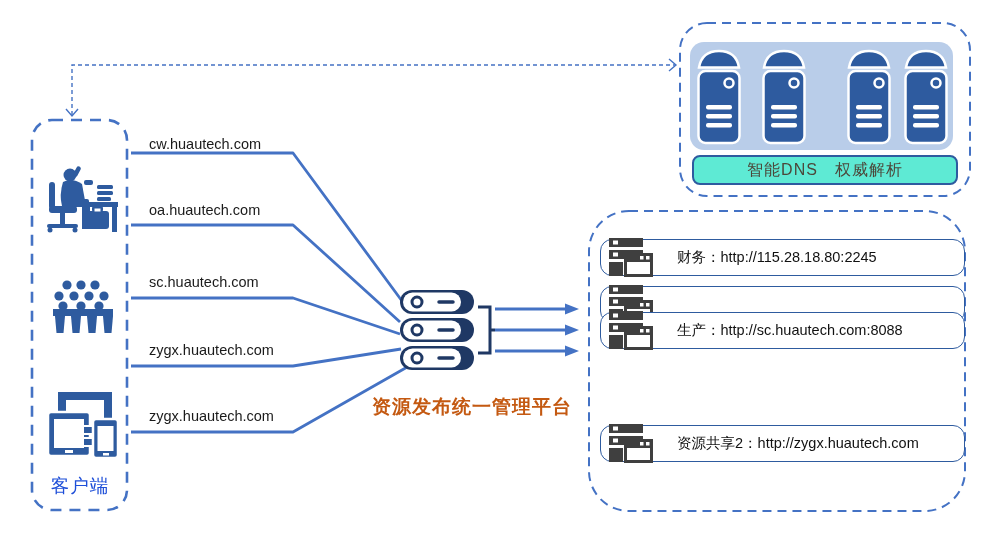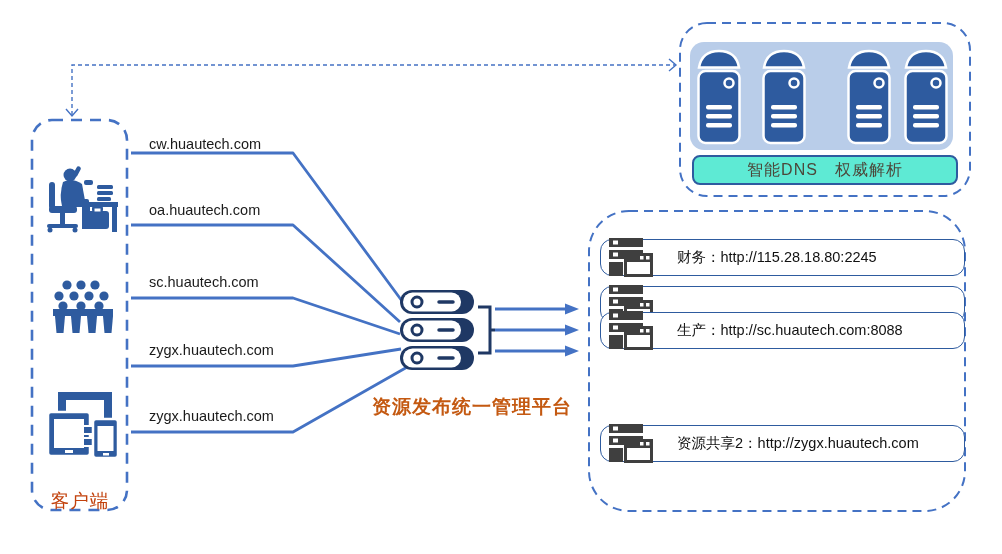--- a/index.html
+++ b/index.html
@@ -5,23 +5,22 @@
   html,body{margin:0;padding:0;background:#fff;}
   .canvas{
     position:relative;width:1002px;height:554px;background:#ffffff;
     font-family:"Liberation Sans","DejaVu Sans",sans-serif;overflow:hidden;
   }
   .layer{position:absolute;left:0;top:0;}
   .domain-label{
     position:absolute;left:149px;font-size:14.5px;color:#1a1a1a;white-space:pre;
   }
   .caption{
-    position:absolute;color:#c2410c;font-size:18.5px;text-align:center;white-space:pre;
+    position:absolute;color:#1d4ed8;font-size:18.5px;text-align:center;white-space:pre;
     letter-spacing:1px;
-    margin-top:15px;
   }
   .platform-label{
     position:absolute;left:348px;top:394px;width:224px;text-align:right;
     font-size:19px;font-weight:600;color:#C45911;white-space:pre;letter-spacing:1px;
   }
   .dns-label{
     position:absolute;left:692px;top:155px;width:266px;height:30px;
     border:2px solid #2E5B9F;border-radius:8px;background:#5eead4;
     display:flex;align-items:center;justify-content:center;
     font-size:16px;color:#4C473A;box-sizing:border-box;white-space:pre;letter-spacing:1px;

